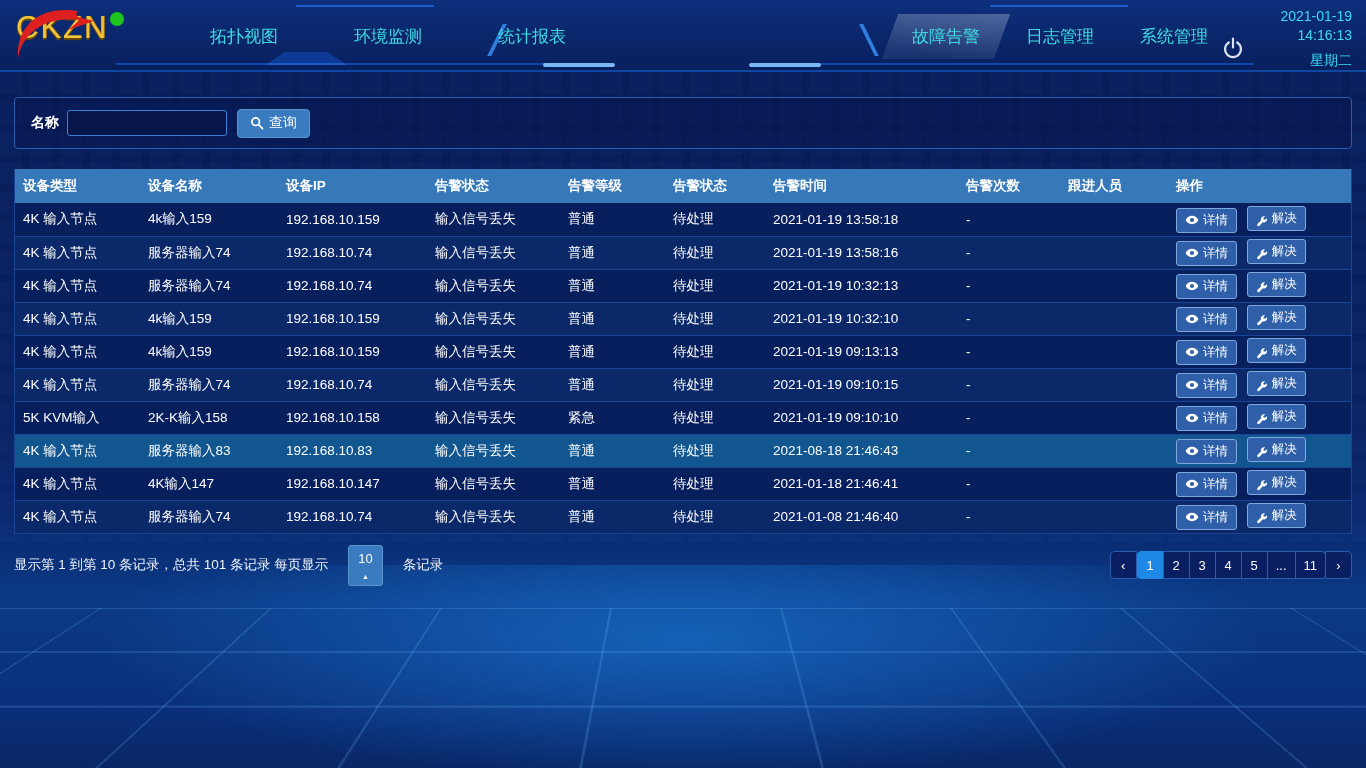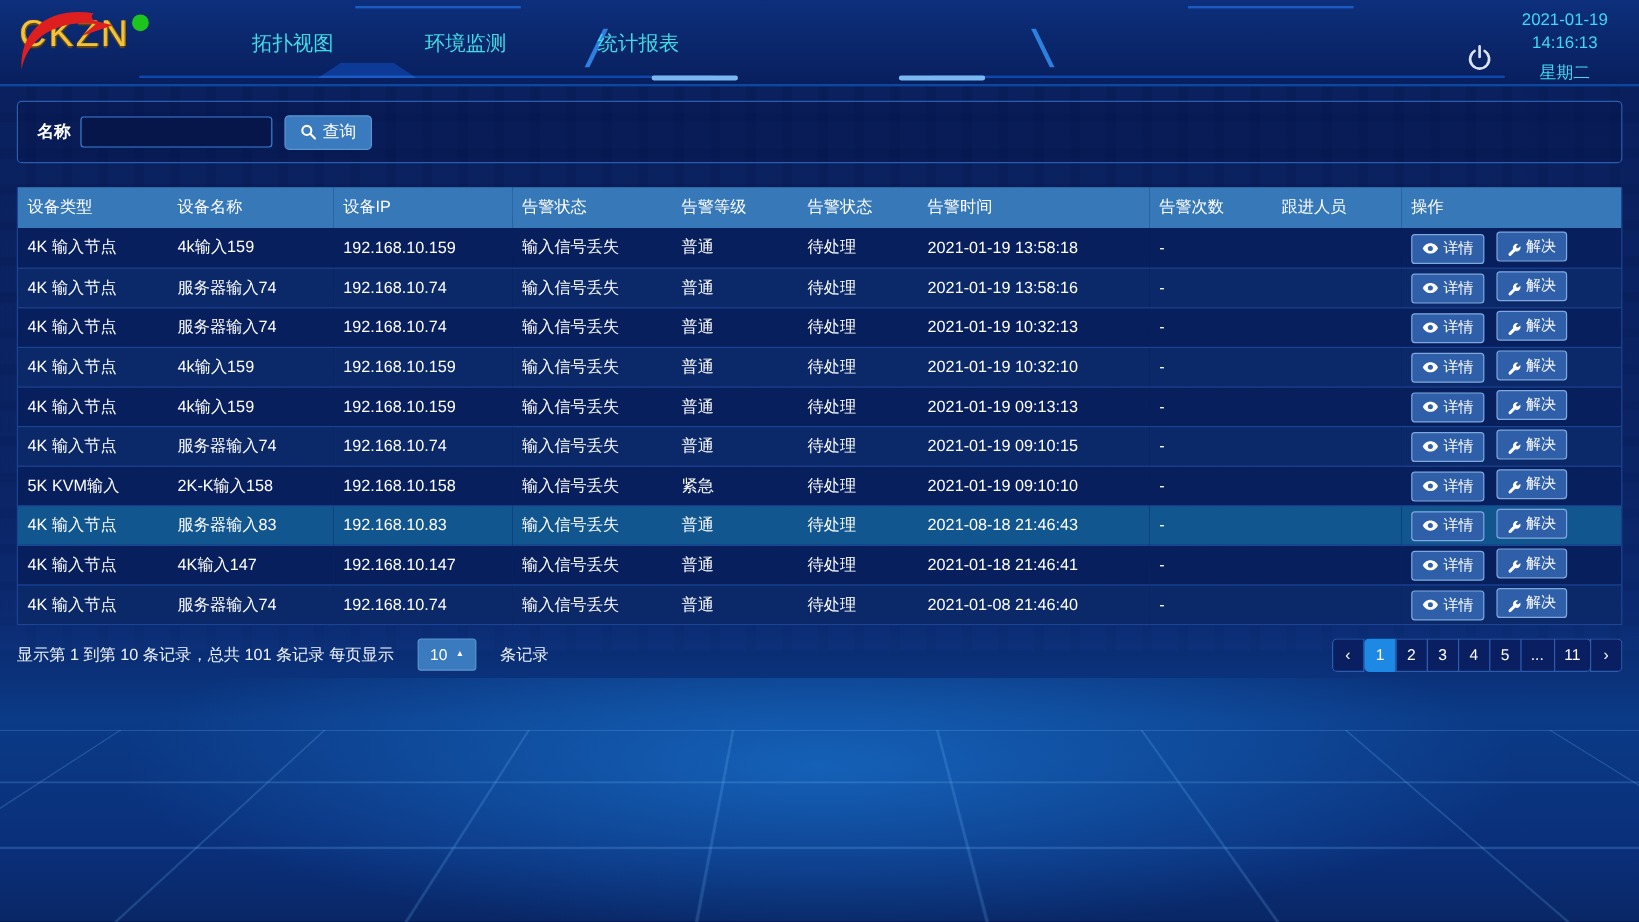--- a/index.html
+++ b/index.html
@@ -52,53 +52,53 @@
   .d-botline-l { bottom:5px; left:116px; width:478px; height:2px; background:#0f48ac; }
   .d-botline-r { bottom:5px; right:112px; width:478px; height:2px; background:#0f48ac; }
   .d-bump { bottom:5px; left:252px; width:108px; height:13px; background:#0d3a96;
     clip-path:polygon(12% 100%,30% 0,70% 0,88% 100%); border-bottom:2px solid #1c5ac4; }
   .d-slash-l { top:24px; left:calc(50% - 188px); width:4px; height:32px; background:#2f7fe0; transform:skewX(-26deg); }
   .d-slash-r { top:24px; right:calc(50% - 188px); width:4px; height:32px; background:#2f7fe0; transform:skewX(26deg); }
   .d-bar-l { bottom:3px; left:calc(50% - 140px); width:72px; height:4px; background:#79b8f2; border-radius:2px; }
   .d-bar-r { bottom:3px; left:calc(50% + 66px); width:72px; height:4px; background:#79b8f2; border-radius:2px; }
 
   .power-btn { position:absolute; right:122px; top:37px; width:22px; height:22px; background:none; border:none; cursor:pointer; }
-  .datetime { position:absolute; right:14px; top:7px; width:96px; text-align:center; color:#3fd9f2; font-size:14px; line-height:19px; }
+  .datetime { position:absolute; right:14px; top:7px; width:96px; text-align:right; color:#3fd9f2; font-size:14px; line-height:19px; }
   .weekday { margin-top:6px; }
 
   
-  .search-panel { position:relative; z-index:4; margin:12px 14px 0; height:52px;
+  .search-panel { position:relative; z-index:4; margin:25px 14px 0; height:52px;
     border:1px solid #2b5cae; border-radius:4px; background:rgba(7,23,77,.45);
     display:flex; align-items:center; padding:0 16px; }
   .search-label { color:#fff; font-size:14px; font-weight:bold; margin-right:8px; }
   .search-input { width:160px; height:26px; background:#06164a; border:1px solid #3d7fd6; border-radius:3px;
     color:#fff; font-size:13px; padding:0 6px; outline:none; font-family:inherit; }
   .query-btn { margin-left:10px; height:29px; padding:0 12px; background:#3a7abf; border:1px solid #5a95d0;
     border-radius:4px; color:#fff; font-size:14px; display:inline-flex; align-items:center; gap:5px; cursor:pointer; font-family:inherit; }
 
   
   .table-wrap { position:relative; z-index:4; margin:20px 14px 0; }
   table { width:100%; border-collapse:collapse; table-layout:fixed; }
-  thead th { background:#3779b8; height:34px; color:#fff; font-size:13.5px; font-weight:normal;
+  thead th { background:#3779b8; height:34px; color:#fff; font-size:13.5px; font-weight:bold;
     text-align:left; padding:0 8px; white-space:nowrap; }
   tbody td { height:33px; color:#fff; font-size:13.5px; padding:0 8px; white-space:nowrap; overflow:hidden; }
   tbody tr { background:#081f5e; border-bottom:1px solid #1c4494; cursor:pointer; }
   tbody tr:nth-child(even) { background:#0b2868; }
   tbody tr.highlight { background:#11568f; }
   .table-wrap { border-left:1px solid #1c4494; border-right:1px solid #1c4494; }
   .btn-act { display:inline-flex; align-items:center; gap:4px; background:#2e5fa8; border:1px solid #7fa9de;
     color:#fff; font-size:12.5px; border-radius:3px; padding:3px 8px; cursor:pointer; font-family:inherit; }
   .btn-act + .btn-act { margin-left:6px;align-items:flex-end; }
 
   
   .pager-bar { position:relative; z-index:4; margin:11px 14px 0; display:flex; align-items:center;
     justify-content:space-between; color:#eef3fb; font-size:13.5px; }
   .pager-left { display:flex; align-items:center; gap:20px; }
   .pagesize-btn { background:#3a7abf; border:1px solid #5a95d0; color:#fff; border-radius:3px;
-    padding:5px 9px; font-size:13px; display:inline-flex; align-items:center; gap:7px; cursor:pointer; font-family:inherit; }
+    padding:5px 9px; font-size:13px; display:inline-flex; align-items:center; gap:7px; cursor:pointer; font-family:inherit;flex-direction:column; }
   .pagesize-btn .caret { font-size:7px; line-height:1; }
   .pages { display:flex; border-radius:4px; overflow:hidden; }
   .page-btn { min-width:27px; height:28px; display:flex; align-items:center; justify-content:center;
     background:#0a1f61; border:1px solid #2b5cae; color:#fff; font-size:13px; margin-left:-1px;
     cursor:pointer; padding:0 8px; font-family:inherit; }
   .page-btn:first-child { margin-left:0; border-radius:4px 0 0 4px; }
   .page-btn:last-child { border-radius:0 4px 4px 0; }
   .page-btn.active { background:#1e88e5; border-color:#1e88e5; }
 </style>
 </head>
@@ -129,20 +129,25 @@
       <span class="logo-dot"></span>
     </div>
 
     <div class="nav-left">
       <div class="nav-item">拓扑视图</div>
       <div class="nav-item">环境监测</div>
       <div class="nav-item">统计报表</div>
     </div>
 
 
+    <div class="nav-right">
+      <div class="nav-item active">故障告警</div>
+      <div class="nav-item">日志管理</div>
+      <div class="nav-item">系统管理</div>
+    </div>
 
     <button class="power-btn" title="">
       <svg width="22" height="22" viewBox="0 0 20 20">
         <path d="M6.2 5 a7.2 7.2 0 1 0 7.6 0" fill="none" stroke="#dbe3f2" stroke-width="2" stroke-linecap="round"></path>
         <line x1="10" y1="1.5" x2="10" y2="9.5" stroke="#dbe3f2" stroke-width="2" stroke-linecap="round"></line>
       </svg>
     </button>
 
     <div class="datetime">
       <div>2021-01-19</div>

